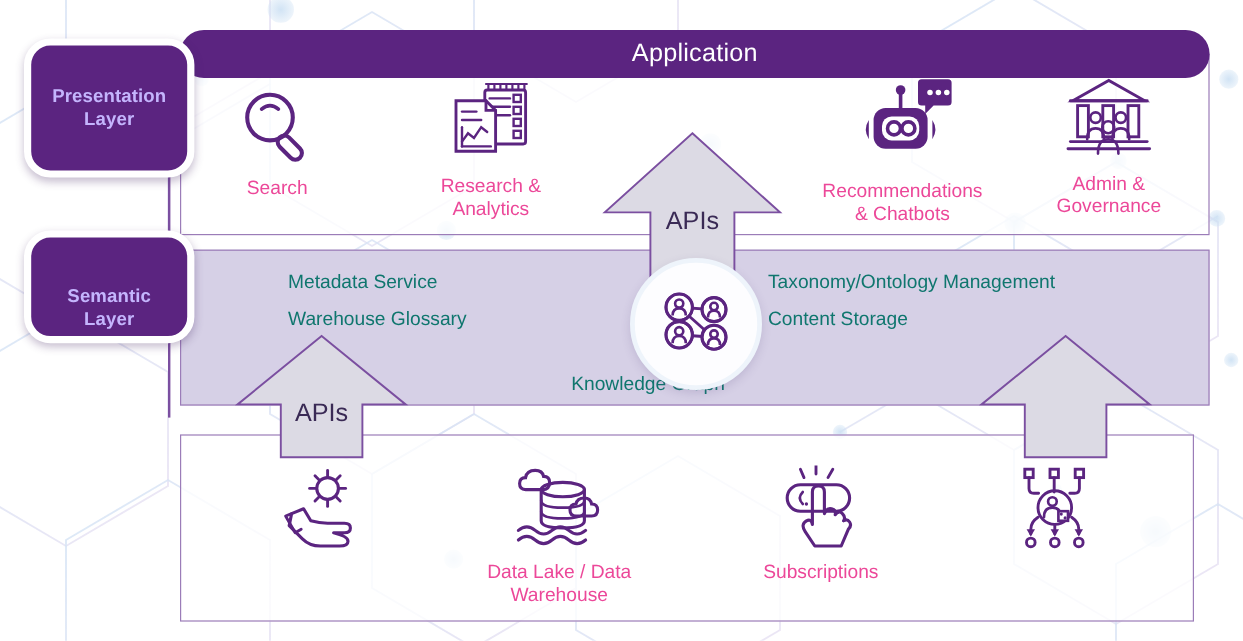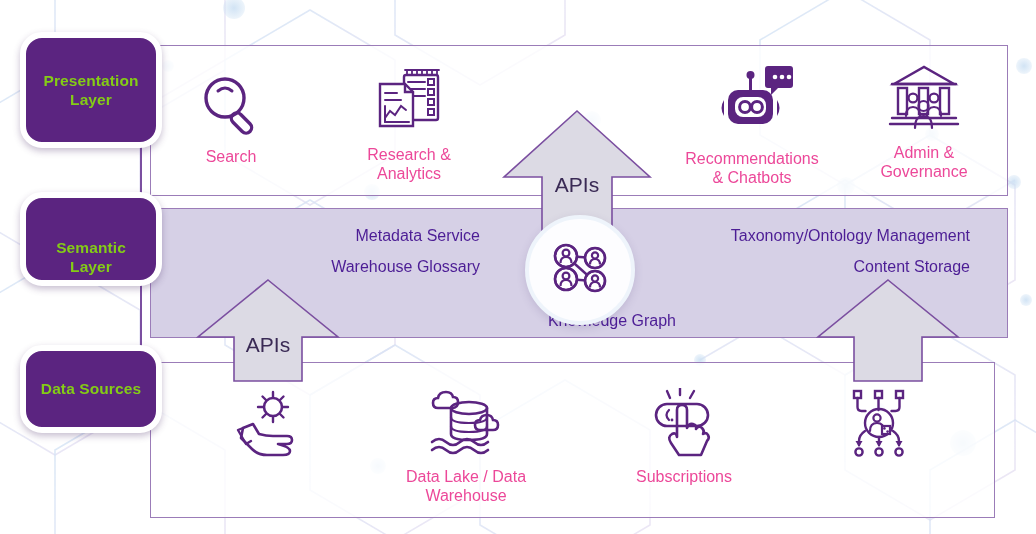--- a/index.html
+++ b/index.html
@@ -46,21 +46,21 @@
     box-sizing:border-box;
     background:#5b2480;
     border:6px solid #ffffff;
     border-radius:22px;
     box-shadow:0 3px 7px rgba(70,40,100,.30);
     z-index:6;
     display:flex;align-items:center;justify-content:center;
     text-align:center;
   }
   .chip .txt{
-    color:#84cc16;
+    color:#c4b5fd;
     font-weight:bold;
     font-size:15.5px;
     line-height:1.25;
     letter-spacing:.1px;
   }
   #chip-presentation{left:20px;top:32px;width:142px;height:116px;}
   #chip-semantic{left:20px;top:192px;width:142px;height:94px;}
   #chip-data{left:20px;top:345px;width:142px;height:88px;}
 
   
@@ -80,21 +80,21 @@
     margin-top:6px;
     color:#ec4899;
     font-size:16px;
     line-height:1.18;
     white-space:pre-line;
   }
 
   
   .semtext{
     position:absolute;z-index:3;
-    color:#4c1d95;font-size:16px;text-align:right;
+    color:#0f766e;font-size:16px;text-align:left;
     white-space:nowrap;
   }
 
   
   .arrow{position:absolute;z-index:5;}
   .arrow .lbl{
     position:absolute;width:100%;text-align:center;
     color:#3a2a55;font-size:21px;
     pointer-events:none;
   }
@@ -167,20 +167,23 @@
       <circle cx="700" cy="360" r="6"></circle>
       <circle cx="1026" cy="300" r="6"></circle>
     </g>
   </svg>
 
   <div class="chip-link" style="top:146px;height:50px;"></div>
   <div class="chip-link" style="top:284px;height:64px;"></div>
 
   <div class="panel white" style="left:150px;top:45px;width:858px;height:151px;"></div>
 
+  <div id="app-banner">
+    <span class="txt">Application</span>
+  </div>
 
   <div class="tile" style="left:175px;top:72px;width:112px;">
     <span class="glyph">
       <svg width="66" height="66" viewBox="0 0 66 66" fill="none" stroke="#5b2480" stroke-width="3.4" stroke-linecap="round">
         <circle cx="27" cy="26" r="19"></circle>
         <path d="M20 19 Q27 13 34 19" stroke-width="3"></path>
         <rect x="38" y="39" width="11" height="24" rx="5.5" transform="rotate(-45 43.5 51)"></rect>
       </svg>
     </span>
     <span class="cap">Search</span>
@@ -460,17 +463,14 @@
   <div class="chip" id="chip-presentation">
     <span class="txt" style="white-space:pre-line;">Presentation
 Layer</span>
   </div>
 
   <div class="chip" id="chip-semantic">
     <span class="txt" style="white-space:pre-line;margin-top:36px;">Semantic
 Layer</span>
   </div>
 
-  <div class="chip" id="chip-data">
-    <span class="txt" style="white-space:pre-line;">Data Sources</span>
-  </div>
 
 </div>
 
 </body></html>

